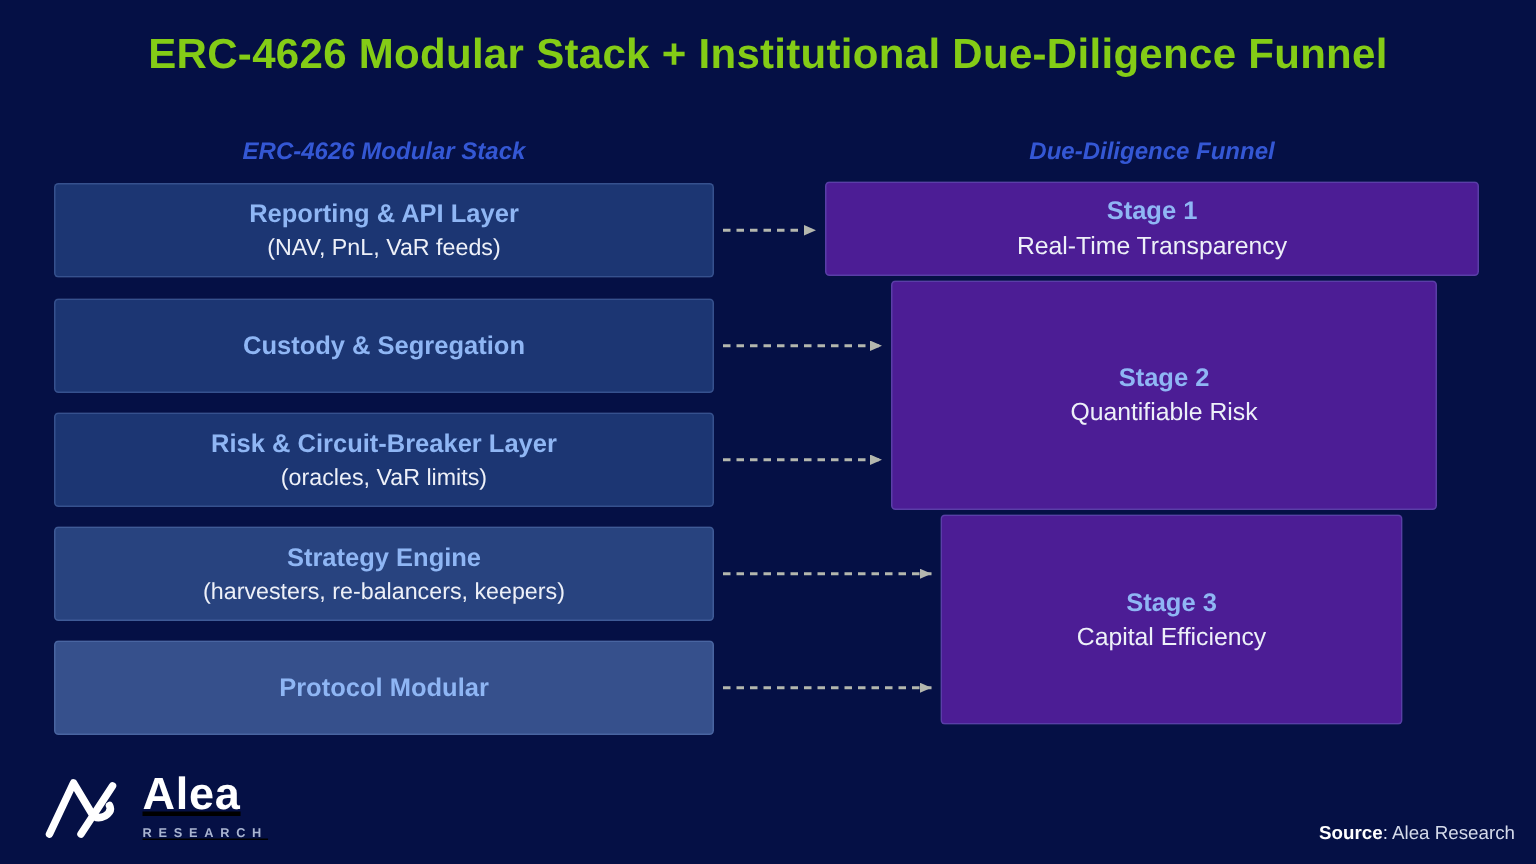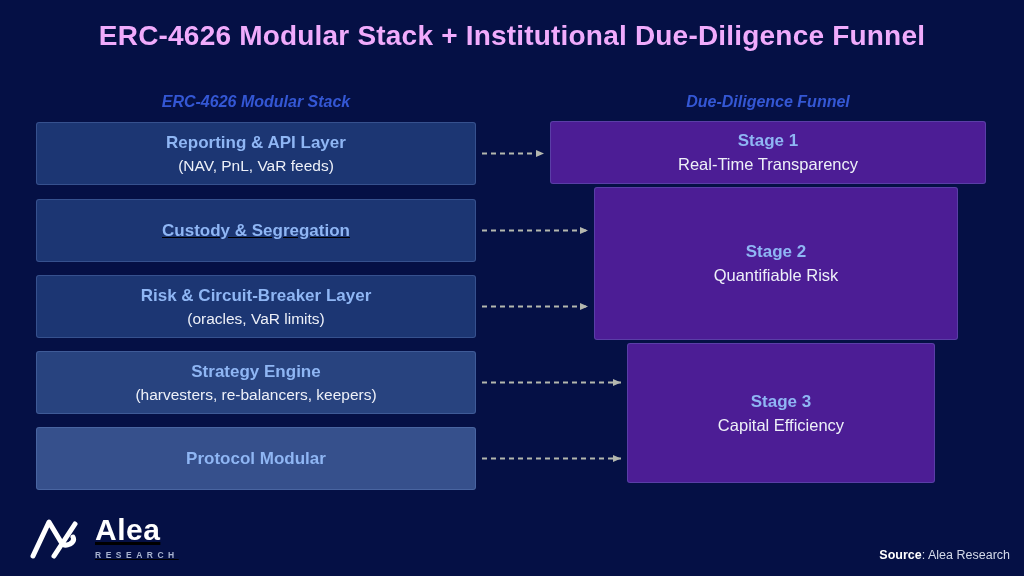--- a/index.html
+++ b/index.html
@@ -13,21 +13,21 @@
     font-family: "Liberation Sans", sans-serif;
   }
 
   .page-title {
     position: absolute;
     top: 20px; left: 0; width: 100%;
     text-align: center;
     font-size: 28px;
     font-weight: 800;
     letter-spacing: 0.2px;
-    color: #f0abfc;
+    color: #84cc16;
   }
 
   .col-header {
     position: absolute;
     top: 93px;
     text-align: center;
     font-size: 16px;
     font-weight: 700;
     font-style: italic;
     color: #3457d4;
@@ -57,21 +57,21 @@
     font-size: 15.5px;
     font-weight: 400;
     color: #edf0f8;
     line-height: 1.25;
   }
   .box .box-sub:empty { display: none; }
 
   
   .b1, .b2, .b3, .b4, .b5 { left: 36px; width: 440px; height: 63px; }
   .b1 { top: 122px; }
-  .b2 { top: 199px; text-decoration: underline; }
+  .b2 { top: 199px; }
   .b3 { top: 275px; }
   .b4 { top: 351px; }
   .b5 { top: 427px; }
   .b1, .b2, .b3 { background: #1c3673; }
   .b4 { background: #28437f; }
   .b5 { background: #36508c; }
 
   
   .s1 { left: 550px; top: 121px; width: 436px; height: 63px; }
   .s2 { left: 594px; top: 187px; width: 364px; height: 153px; }

